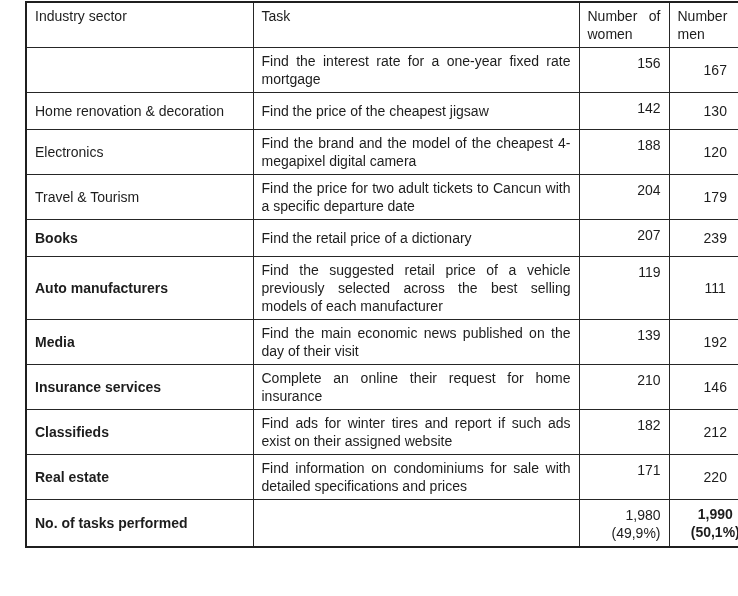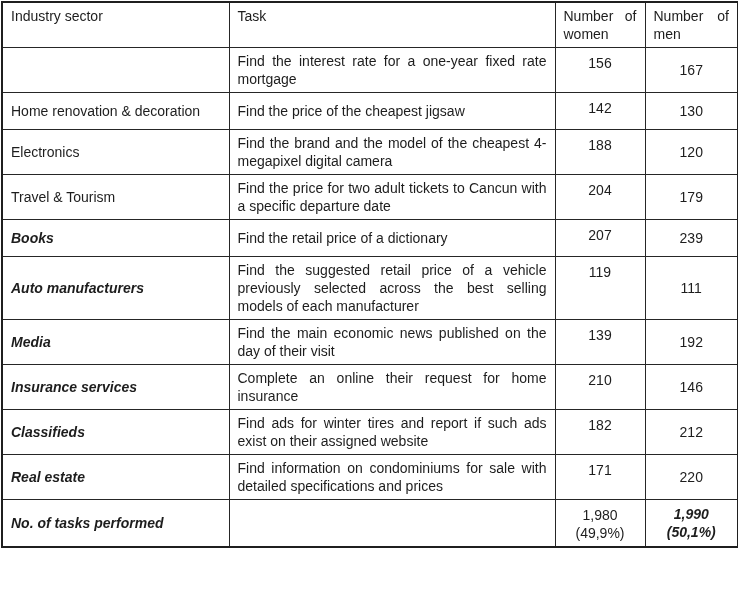--- a/index.html
+++ b/index.html
@@ -7,20 +7,21 @@
     padding: 0;
     background: #ffffff;
   }
   .page {
     width: 738px;
     height: 596px;
     box-sizing: border-box;
     background: #ffffff;
     font-family: "Liberation Sans", "DejaVu Sans", sans-serif;
     color: #1d1d1d;
+    padding-left: 24px;
   }
   table.data-table {
     border-collapse: collapse;
     table-layout: fixed;
     width: 736px;
     margin: 1px;
     border: 2px solid #1f1f1f;
     font-size: 14px;
     line-height: 18px;
   }
@@ -46,29 +47,28 @@
     vertical-align: middle;
     text-align: justify;
   }
   td.task {
     vertical-align: middle;
     text-align: justify;
   }
   td.women {
     vertical-align: top;
     padding-top: 6px;
-    text-align: center;
+    text-align: right;
   }
   td.men {
     vertical-align: middle;
     text-align: center;
   }
   td.bold, .bold {
     font-weight: bold;
-    font-style: italic;
   }
   tbody td {
     height: 26px; 
   }
 </style>
 </head>
 <body>
 
 <div class="page">
   <table class="data-table">

